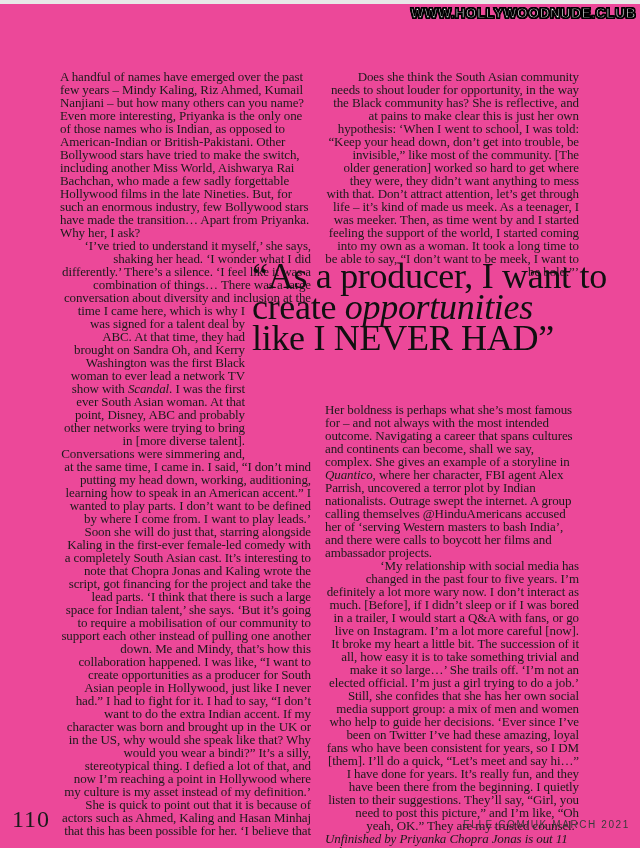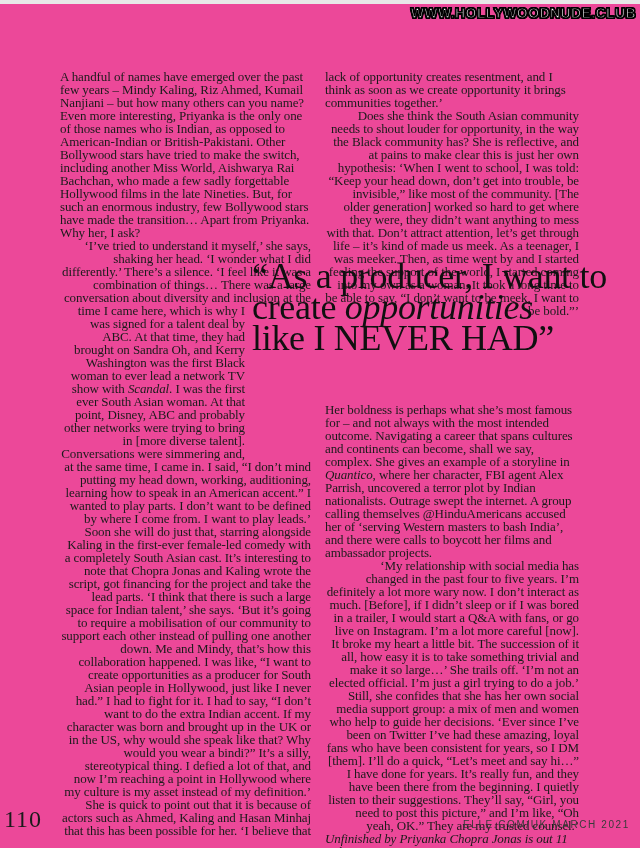--- a/index.html
+++ b/index.html
@@ -27,21 +27,21 @@
   .col p{margin:0;}
   .col p.ind{text-indent:15px;text-align:right;}
   .it{font-style:italic;}
   .quote-spacer{float:right;width:66px;height:156px;}
   .pull{
     position:absolute;left:252px;top:257px;width:345px;
     font-size:36px;line-height:31px;letter-spacing:-0.3px;color:#101010;
   }
   .pq-line{white-space:nowrap;}
   .footer-num{
-    position:absolute;left:4px;top:802px;
+    position:absolute;left:12px;top:802px;
     font-size:24px;letter-spacing:1px;color:#1b1b1b;
   }
   .footer-pub{
     position:absolute;left:463px;top:815px;
     font-size:10px;letter-spacing:1.6px;color:#3a3a3a;
     font-family:Liberation Sans, sans-serif;
   }
 </style>
 </head>
 <body>
@@ -50,21 +50,20 @@
 
   <div class="wm">WWW.HOLLYWOODNUDE.CLUB</div>
 
   <div class="col col-left">
       <p class=""><span>A handful of names have emerged over the past few years – Mindy Kaling, Riz Ahmed, Kumail Nanjiani – but how many others can you name? Even more interesting, Priyanka is the only one of those names who is Indian, as opposed to American-Indian or British-Pakistani. Other Bollywood stars have tried to make the switch, including another Miss World, Aishwarya Rai Bachchan, who made a few sadly forgettable Hollywood films in the late Nineties. But, for such an enormous industry, few Bollywood stars have made the transition… Apart from Priyanka. Why her, I ask?</span></p>
       <p class="ind"><span>‘I’ve tried to understand it myself,’ she says, shaking her head. ‘I wonder what I did differently.’ There’s a silence. ‘I feel like it was a combination of things… There was a large conversation about diversity and inclusion at the time </span><span class="quote-spacer"></span><span>I came here, which is why I was signed for a talent deal by ABC. At that time, they had brought on Sandra Oh, and Kerry Washington was the first Black woman to ever lead a network TV show with </span><span class="it">Scandal</span><span>. I was the first ever South Asian woman. At that point, Disney, ABC and probably other networks were trying to bring in [more diverse talent]. Conversations were simmering and, at the same time, I came in. I said, “I don’t mind putting my head down, working, auditioning, learning how to speak in an American accent.” I wanted to play parts. I don’t want to be defined by where I come from. I want to play leads.’</span></p>
       <p class="ind"><span>Soon she will do just that, starring alongside Kaling in the first-ever female-led comedy with a completely South Asian cast. It’s interesting to note that Chopra Jonas and Kaling wrote the script, got financing for the project and take the lead parts. ‘I think that there is such a large space for Indian talent,’ she says. ‘But it’s going to require a mobilisation of our community to support each other instead of pulling one another down. Me and Mindy, that’s how this collaboration happened. I was like, “I want to create opportunities as a producer for South Asian people in Hollywood, just like I never had.” I had to fight for it. I had to say, “I don’t want to do the extra Indian accent. If my character was born and brought up in the UK or in the US, why would she speak like that? Why would you wear a bindi?” It’s a silly, stereotypical thing. I defied a lot of that, and now I’m reaching a point in Hollywood where my culture is my asset instead of my definition.’ She is quick to point out that it is because of actors such as Ahmed, Kaling and Hasan Minhaj that this has been possible for her. ‘I believe that</span></p>
     </div>
 
   <div class="col col-right-top">
-      <p class=""><span>lack of opportunity creates resentment, and I think as soon as we create opportunity it brings communities together.’</span></p>
       <p class="ind"><span>Does she think the South Asian community needs to shout louder for opportunity, in the way the Black community has? She is reflective, and at pains to make clear this is just her own hypothesis: ‘When I went to school, I was told: “Keep your head down, don’t get into trouble, be invisible,” like most of the community. [The older generation] worked so hard to get where they were, they didn’t want anything to mess with that. Don’t attract attention, let’s get through life – it’s kind of made us meek. As a teenager, I was meeker. Then, as time went by and I started feeling the support of the world, I started coming into my own as a woman. It took a long time to be able to say, “I don’t want to be meek, I want to be bold.”’</span></p>
     </div>
 
   <div class="pull">
     <div class="pq-line"><span>“As a producer, I want to</span></div>
     <div class="pq-line"><span>create </span><span class="it">opportunities</span></div>
     <div class="pq-line"><span>like I NEVER HAD”</span></div>
   </div>
 
   <div class="col col-right-bottom">

